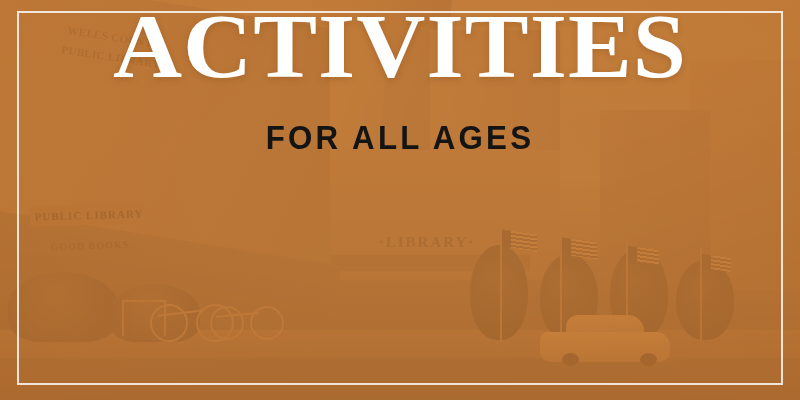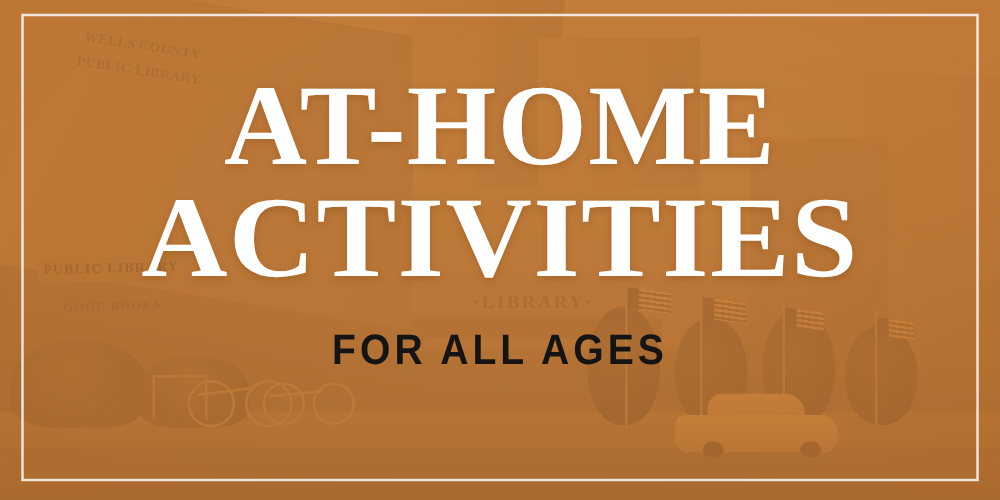--- a/index.html
+++ b/index.html
@@ -352,18 +352,17 @@
     <div class="bike-bar" style="left:216px; top:314px; width:42px; transform:rotate(-5deg);"></div>
   </div>
 
   <div class="tint"></div>
   <div class="tint2"></div>
   <div class="vignette"></div>
 
   <div class="frame"></div>
 
   <div class="text-stack">
-    <div class="headline headline-1">AT-HOME</div>
     <div class="headline headline-2">ACTIVITIES</div>
     <div class="subtitle">FOR ALL AGES</div>
   </div>
 
 </div>
 
 </body></html>

